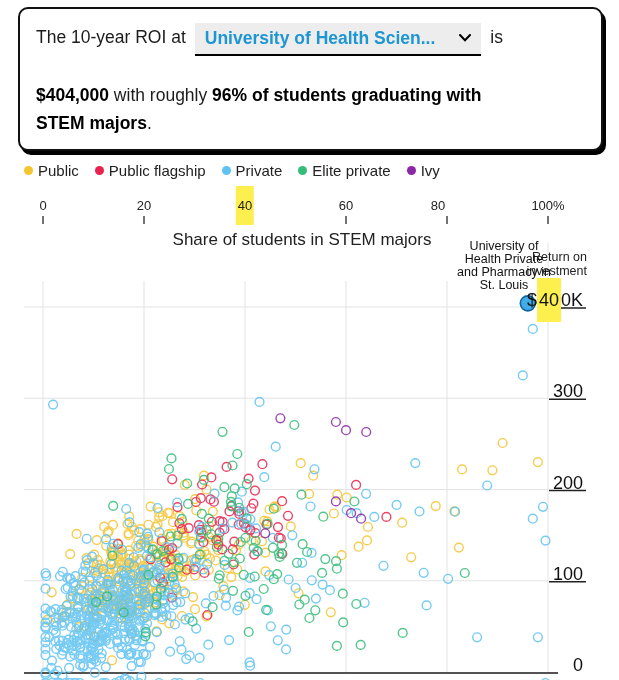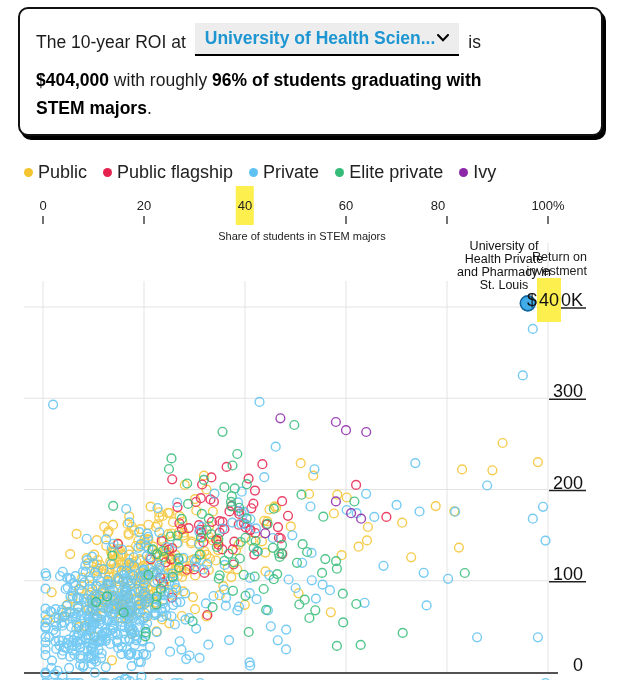--- a/index.html
+++ b/index.html
@@ -4,37 +4,37 @@
 <style>
   html,body{margin:0;padding:0;background:#fff}
   #app{position:relative;width:619px;height:680px;background:#fff;overflow:hidden;
        font-family:"Liberation Sans",sans-serif;-webkit-font-smoothing:antialiased}
 
   
   .card{position:absolute;left:18px;top:7px;width:585px;box-sizing:border-box;background:#fff;
         border:2px solid #111;border-radius:10px;box-shadow:3px 4px 0 #000;
         padding:14px 16px 12px;font-size:17.5px;color:#1c1c1c;line-height:28px}
   .card b{color:#000}
-  .line1{display:flex;align-items:flex-end;gap:9px;margin-bottom:10px;white-space:nowrap}
-  .dd{display:inline-flex;align-items:center;gap:2px;background:#ededed;border-bottom:2px solid #000;
+  .line1{display:flex;align-items:flex-start;gap:9px;margin-bottom:25px;white-space:nowrap}
+  .dd{display:inline-flex;align-items:center;gap:24px;background:#ededed;border-bottom:2px solid #000;
       padding:1px 10px 2px;color:#1E96D2;font-weight:bold;cursor:pointer;user-select:none}
   .dd svg{display:block;flex:none}
 
   
   .legend{position:absolute;left:24px;top:162px;display:flex;align-items:center;gap:16px;
-          font-size:18px;color:#222;white-space:nowrap}
+          font-size:15px;color:#222;white-space:nowrap}
   .legend-item{display:inline-flex;align-items:center;gap:5px}
   .legend-dot{width:9px;height:9px;border-radius:50%;flex:none}
 
   
   #chart{position:absolute;left:0;top:0}
   .lbl{position:absolute;color:#222}
   .xtick{font-size:13px;top:198px;transform:translateX(-50%);text-align:center}
   .hl{background:#FCEF4E;padding:12px 2px}
-  .xaxis-title{font-size:11px;top:230px;left:302px;transform:translateX(-50%);white-space:nowrap}
+  .xaxis-title{font-size:17px;top:230px;left:302px;transform:translateX(-50%);white-space:nowrap}
   .ylab{font-size:18px;right:36px;text-align:right;color:#111;white-space:nowrap}
   .yaxis-title{position:absolute;right:32px;top:251px;font-size:12.5px;line-height:13.5px;
                text-align:right;color:#222;z-index:1;white-space:nowrap}
   .annotation{position:absolute;left:451px;width:106px;top:240px;font-size:12.5px;line-height:13px;
               text-align:center;color:#111;z-index:2}
 </style>
 </head>
 <body>
 <div id="app">
 

